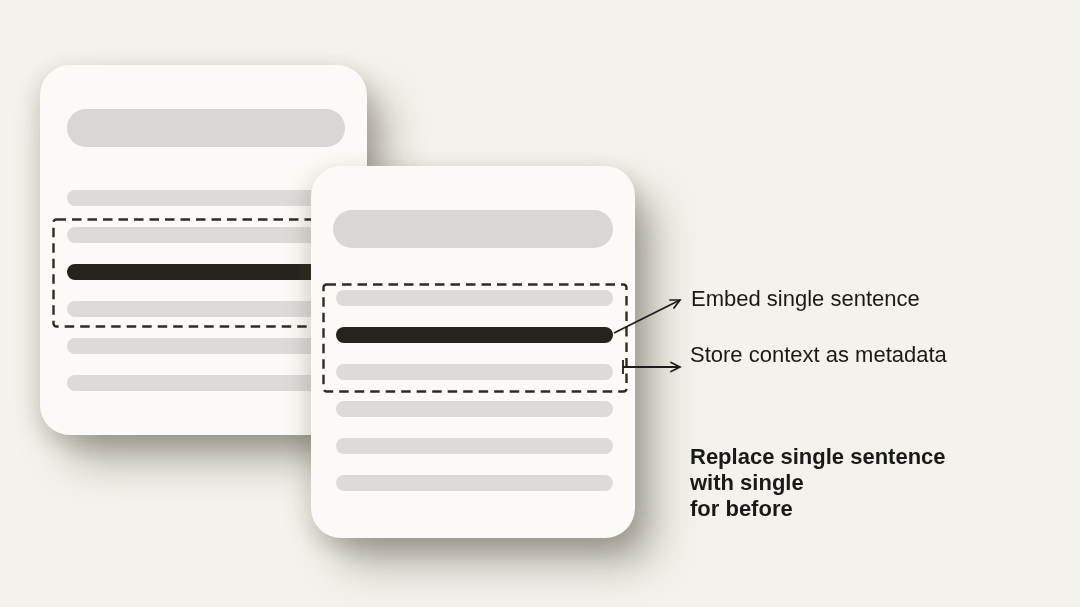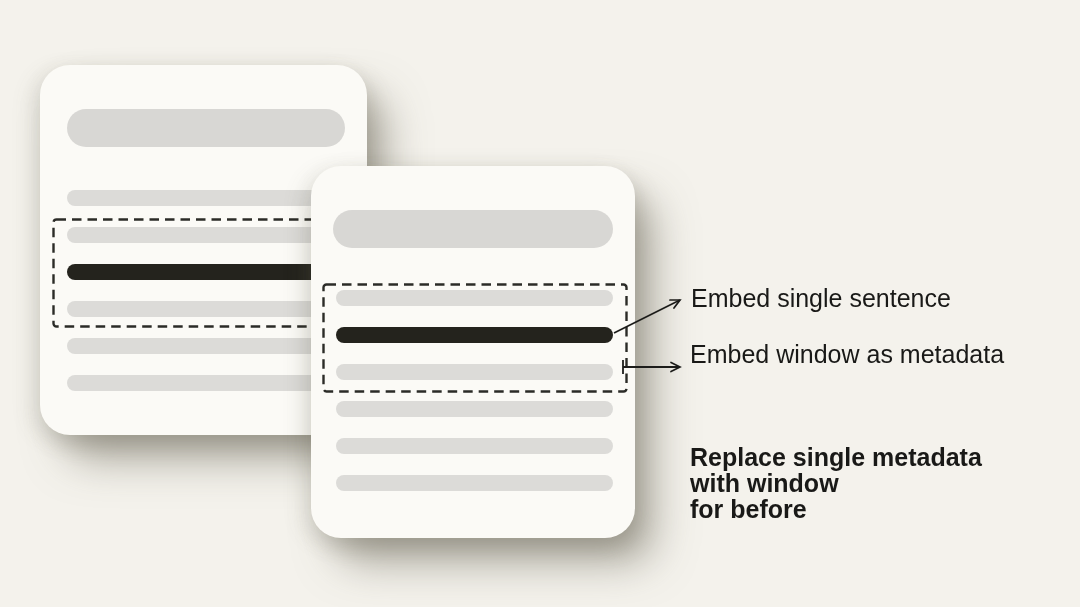--- a/index.html
+++ b/index.html
@@ -62,21 +62,21 @@
     position: absolute;
     left: 0; top: 0;
     width: 1080px;
     height: 607px;
     pointer-events: none;
   }
 
   .label {
     position: absolute;
     color: var(--text, #191917);
-    font-size: 25px;
+    font-size: 22px;
     line-height: 25px;
     white-space: nowrap;
   }
   .label-embed   { left: 691px; top: 286px; }
   .label-store   { left: 690px; top: 342px; }
   .label-replace { left: 690px; top: 444px; font-weight: bold; line-height: 26px; }
 </style>
 </head>
 <body>
 
@@ -123,22 +123,22 @@
     </g>
     <g>
       <line x1="623" y1="360" x2="623" y2="374" stroke="#1c1c1a" stroke-width="1.8"></line>
       <line x1="623" y1="367" x2="680" y2="367" stroke="#1c1c1a" stroke-width="1.8" marker-end="url(#ah)"></line>
     </g>
   </svg>
 
   <div class="label label-embed">Embed single sentence</div>
 
   <div class="label label-store">
-    <div>Embed window as metadata</div>
+    <div>Store context as metadata</div>
   </div>
 
   <div class="label label-replace">
-    <div>Replace single metadata</div>
-    <div>with window</div>
+    <div>Replace single sentence</div>
+    <div>with single</div>
     <div>for before</div>
   </div>
 
 </div>
 
 </body></html>

